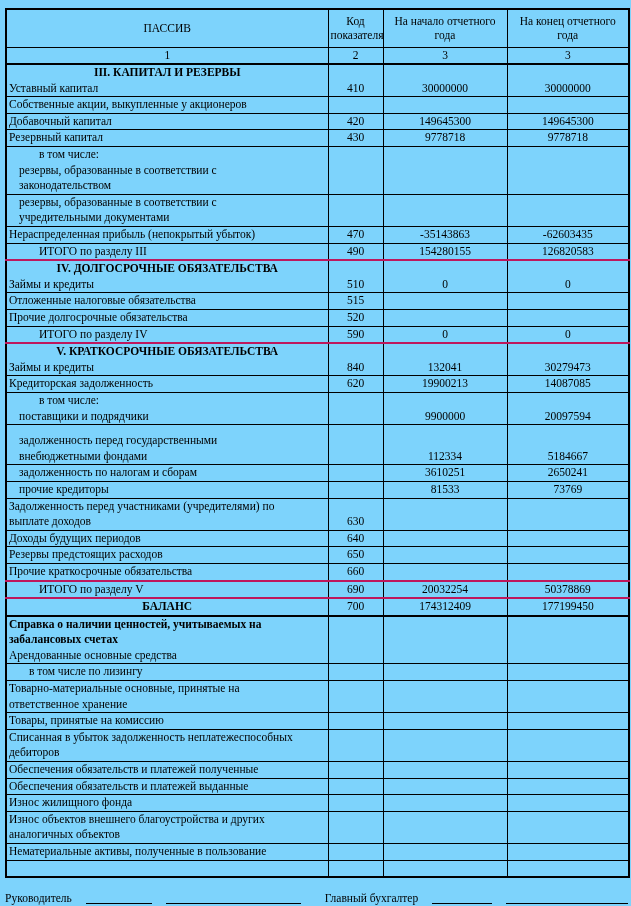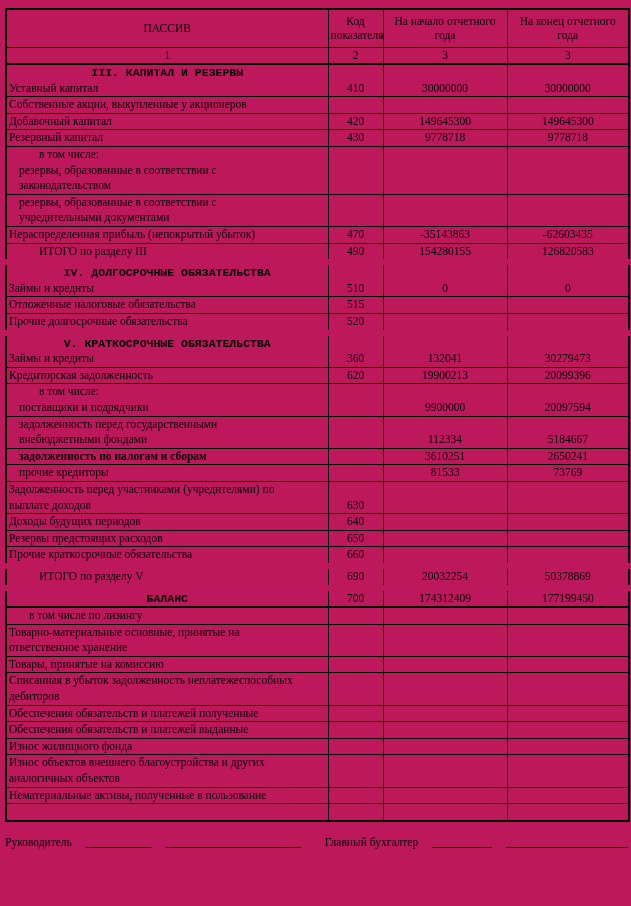--- a/index.html
+++ b/index.html
@@ -1,19 +1,19 @@
 <!DOCTYPE html>
 <html><head>
 <meta charset="utf-8">
 <style>
   * { margin:0; padding:0; box-sizing:border-box; }
   html,body { background:#fff; }
   .page {
     width:631px; height:906px;
-    background:#be185d; color:#000;
+    background:#7dd3fc; color:#000;
     font-family:"Liberation Serif", serif;
     position:relative;
     padding:8px 3px 0 5px;
     overflow:hidden;
   }
   table.balance {
     border-collapse:collapse;
     width:623px;
     table-layout:fixed;
     border:2px solid #000;
@@ -27,24 +27,24 @@
   }
   .balance thead th {
     font-weight:normal;
     text-align:center;
     vertical-align:middle;
   }
   .balance thead tr.hdr th { height:38px; line-height:14px; }
   .balance thead tr.nums th { height:16px; border-bottom:2px solid #000; }
   td.c-label { text-align:left; vertical-align:top; }
   td.c-code, td.c-v1, td.c-v2 { text-align:center; vertical-align:bottom; }
-  tr.tt td { border-top:6px solid #be185d; }
+  tr.tt td { border-top:2px solid #be185d; }
   tr.tb td { border-bottom:2px solid #000; }
   .c-label .b { font-weight:bold; }
-  .c-label .ctr { text-align:center;font-family:Liberation Mono, monospace; }
+  .c-label .ctr { text-align:center; }
   
   .sig-row {
     display:flex; align-items:flex-start;
     margin-top:13px; font-size:11.5px;
     width:623px;
   }
   .sig-label { white-space:nowrap; padding-top:1px; }
   .sig-col { text-align:center; margin-left:14px; }
   .sig-line { display:block; border-bottom:1px solid #000; height:13px; }
   .w65 { width:66px; } .w135 { width:135px; } .w60 { width:60px; } .w120 { width:122px; }
@@ -163,58 +163,66 @@
           <td class="c-v2"></td>
         </tr>
         <tr>
           <td class="c-label">
             <div>Прочие долгосрочные обязательства</div>
           </td>
           <td class="c-code">520</td>
           <td class="c-v1"></td>
           <td class="c-v2"></td>
         </tr>
+        <tr>
+          <td class="c-label">
+            <div style="padding-left: 30px;">ИТОГО по разделу IV</div>
+          </td>
+          <td class="c-code">590</td>
+          <td class="c-v1">0</td>
+          <td class="c-v2">0</td>
+        </tr>
         <tr class="tt">
           <td class="c-label">
             <div class="b ctr">V. КРАТКОСРОЧНЫЕ ОБЯЗАТЕЛЬСТВА</div>
             <div>Займы и кредиты</div>
           </td>
-          <td class="c-code">360</td>
+          <td class="c-code">840</td>
           <td class="c-v1">132041</td>
           <td class="c-v2">30279473</td>
         </tr>
         <tr>
           <td class="c-label">
             <div>Кредиторская задолженность</div>
           </td>
           <td class="c-code">620</td>
           <td class="c-v1">19900213</td>
-          <td class="c-v2">20099396</td>
+          <td class="c-v2">14087085</td>
         </tr>
         <tr>
           <td class="c-label">
             <div style="padding-left: 30px;">в том числе:</div>
             <div style="padding-left: 10px;">поставщики и подрядчики</div>
           </td>
           <td class="c-code"></td>
           <td class="c-v1">9900000</td>
           <td class="c-v2">20097594</td>
         </tr>
         <tr>
           <td class="c-label">
-            <div style="padding-left: 10px;">задолженность перед государственными</div>
+            <div style="padding-left: 10px; margin-top: 8px;">задолженность перед государственными</div>
             <div style="padding-left: 10px;">внебюджетными фондами</div>
           </td>
           <td class="c-code"></td>
           <td class="c-v1">112334</td>
           <td class="c-v2">5184667</td>
         </tr>
         <tr>
           <td class="c-label">
-            <div style="padding-left: 10px; font-weight: bold;">задолженность по налогам и сборам</div>
+            <div style="padding-left: 10px;">задолженность по налогам и сборам</div>
           </td>
           <td class="c-code"></td>
           <td class="c-v1">3610251</td>
           <td class="c-v2">2650241</td>
         </tr>
         <tr>
           <td class="c-label">
             <div style="padding-left: 10px;">прочие кредиторы</div>
           </td>
           <td class="c-code"></td>
@@ -262,20 +270,30 @@
           <td class="c-v1">20032254</td>
           <td class="c-v2">50378869</td>
         </tr>
         <tr class="tt tb">
           <td class="c-label">
             <div class="b ctr">БАЛАНС</div>
           </td>
           <td class="c-code">700</td>
           <td class="c-v1">174312409</td>
           <td class="c-v2">177199450</td>
+        </tr>
+        <tr>
+          <td class="c-label">
+            <div class="b">Справка о наличии ценностей, учитываемых на</div>
+            <div class="b">забалансовых счетах</div>
+            <div>Арендованные основные средства</div>
+          </td>
+          <td class="c-code"></td>
+          <td class="c-v1"></td>
+          <td class="c-v2"></td>
         </tr>
         <tr>
           <td class="c-label">
             <div style="padding-left: 20px;">в том числе по лизингу</div>
           </td>
           <td class="c-code"></td>
           <td class="c-v1"></td>
           <td class="c-v2"></td>
         </tr>
         <tr>

